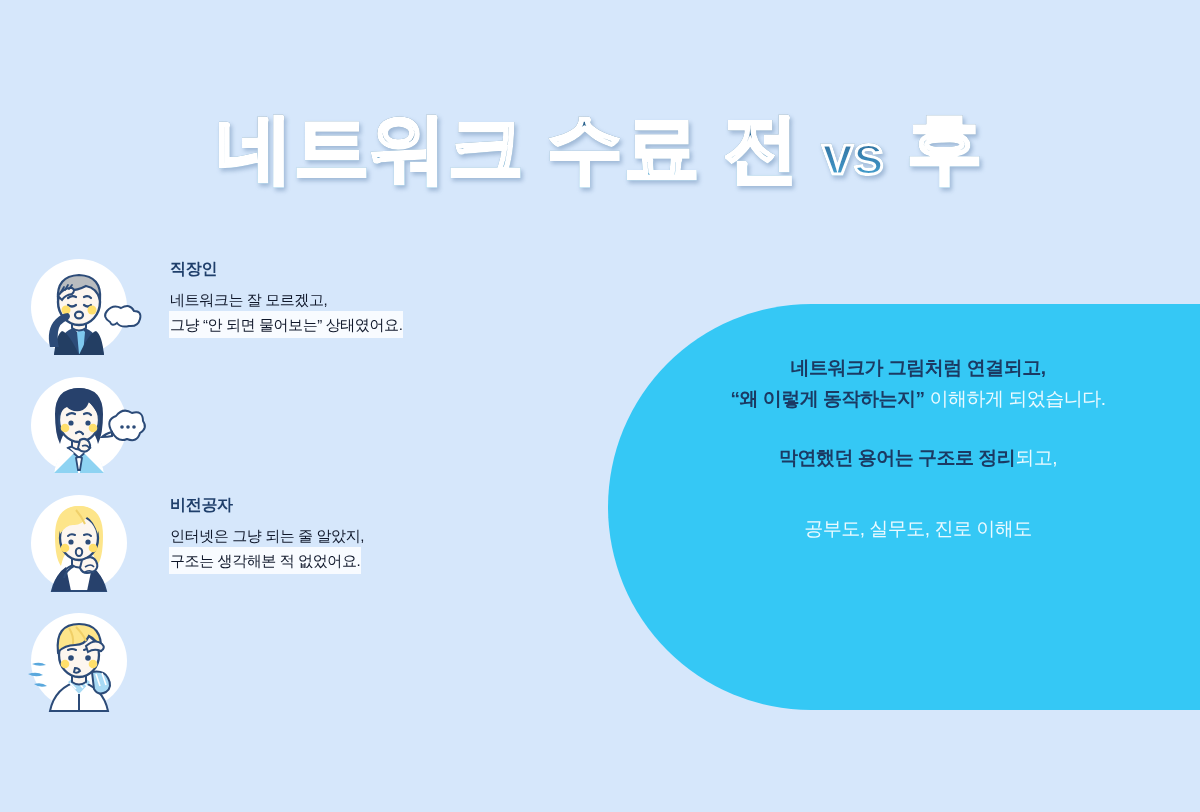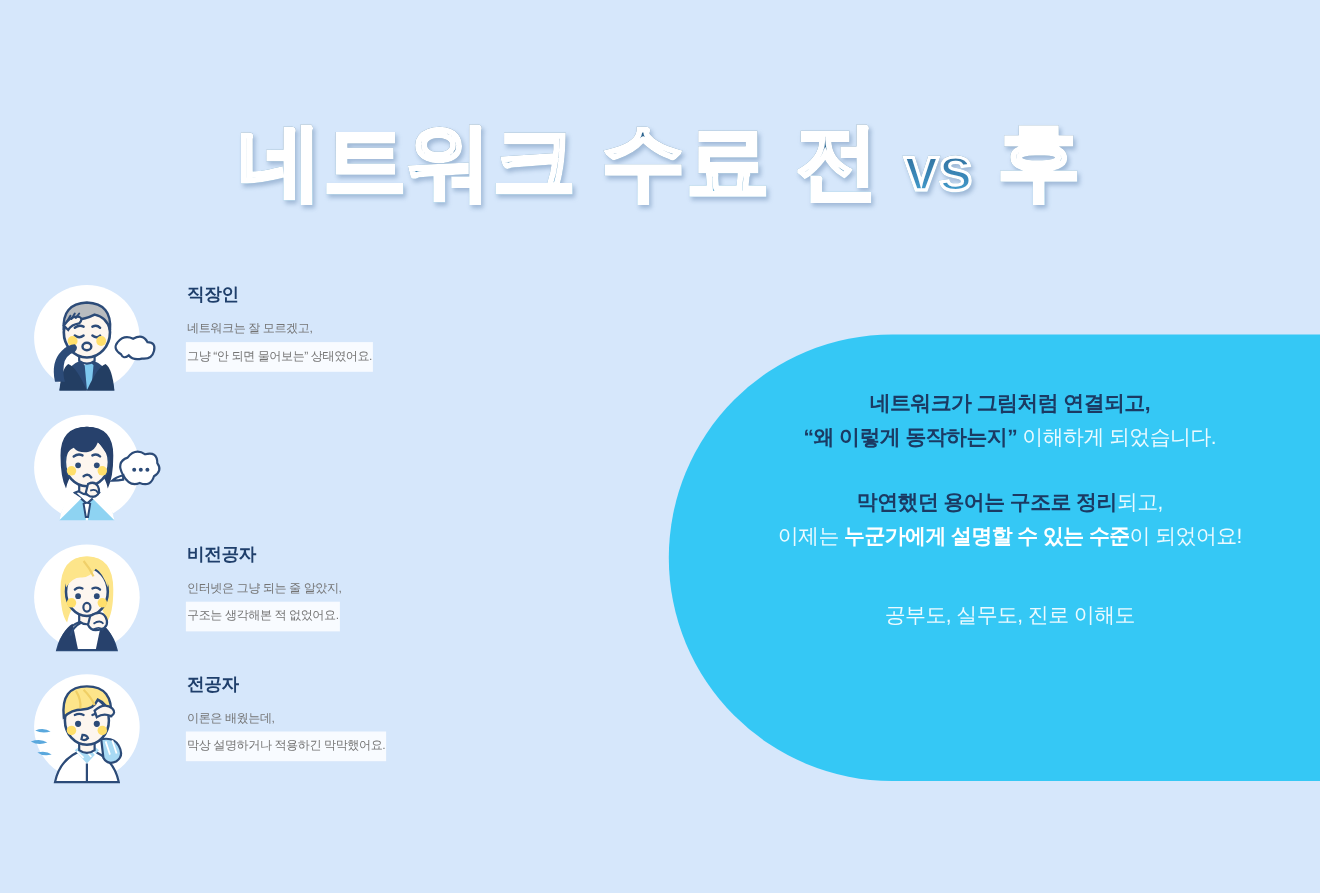--- a/index.html
+++ b/index.html
@@ -71,22 +71,22 @@
   }
   .before-name {
     font-size: 16px;
     font-weight: bold;
     color: #1f3f6b;
     line-height: 22px;
     margin-bottom: 7px;
     letter-spacing: -0.3px;
   }
   .before-line {
-    font-size: 11px;
-    color: #737373;
+    font-size: 15px;
+    color: #0f172a;
     line-height: 25px;
     letter-spacing: -0.4px;
     white-space: nowrap;
   }
   .before-line.hl {
     background: #f8fbff;
     box-shadow: 0 0 0 1px #f8fbff;
     display: inline-block;
   }
 
@@ -285,40 +285,34 @@
 
         <path d="M68 66 q12 -2 16 6 q5 9 -2 14 q-8 4 -12 -3 Z" fill="#a8daf4" stroke="#2c4b78" stroke-width="2"></path>
         <path d="M72 68 l4 12 M78 67 l4 12" stroke="#ffffff" stroke-width="1.6"></path>
         <path d="M62 40 q9 -8 16 -2 q4 4 -1 7 q-7 -3 -13 1 Z" fill="#fdf6ef" stroke="#2c4b78" stroke-width="2"></path>
 
         <path d="M8 58 q8 -3 14 1 q-8 2 -14 -1 Z" fill="#5aa8dd"></path>
         <path d="M4 68 q9 -3 15 1 q-8 3 -15 -1 Z" fill="#5aa8dd"></path>
         <path d="M10 78 q8 -2 13 2 q-8 2 -13 -2 Z" fill="#5aa8dd"></path>
       </svg>
     </div>
-    <div class="before-text">
-      <div class="before-name">전공자</div>
-      <div class="before-line">이론은 배웠는데,</div>
-      <div><span class="before-line hl">막상 설명하거나 적용하긴 막막했어요.</span></div>
-    </div>
   </div>
 
 </div>
 
 <div id="after-panel">
   <div id="after-content">
 
     <div class="after-block">
       <div class="after-line"><span class="em-dark">네트워크가 그림처럼 연결</span><span class="em-dark">되고,</span></div>
       <div class="after-line"><span class="em-dark">“왜 이렇게 동작하는지”</span><span class="soft"> 이해하게 되었습니다.</span></div>
     </div>
 
     <div class="after-block">
       <div class="after-line"><span class="em-dark">막연했던 용어는 구조로 정리</span><span class="soft">되고,</span></div>
-      <div class="after-line"><span class="soft">이제는 </span><span class="em-white">누군가에게 설명할 수 있는 수준</span><span class="soft">이 되었어요!</span></div>
     </div>
 
     <div class="after-block">
       <div class="after-line soft">공부도, 실무도, 진로 이해도</div>
     </div>
 
   </div>
 </div>
 
 </body></html>

